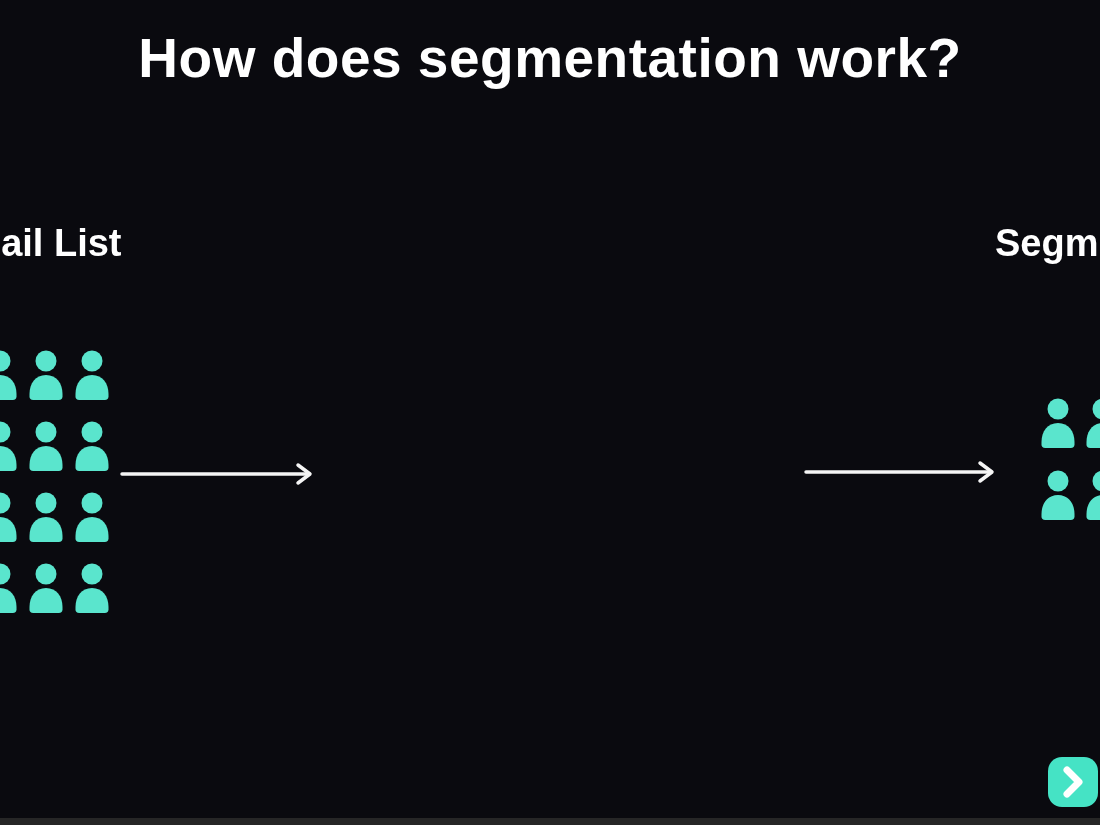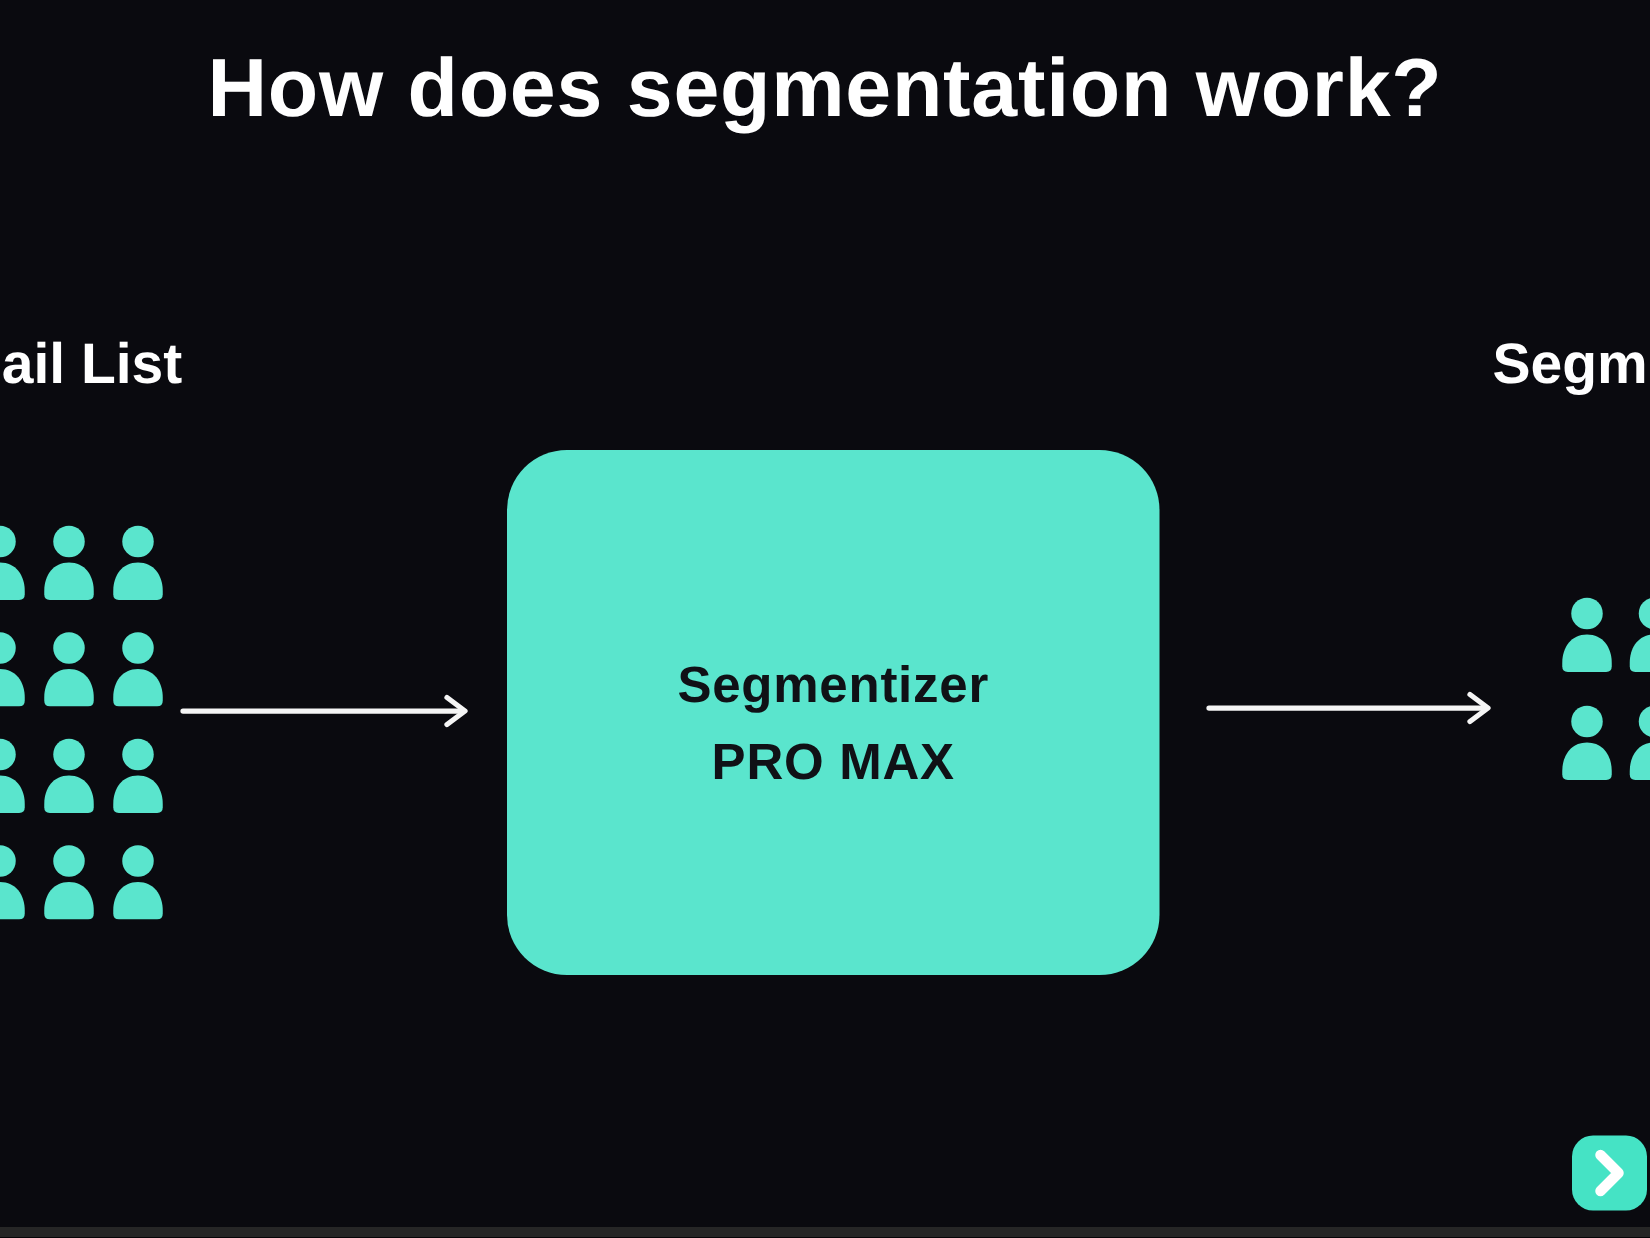--- a/index.html
+++ b/index.html
@@ -219,24 +219,20 @@
   <svg class="arrow arrow-left" width="202" height="26" viewBox="0 0 202 26">
     <line x1="2" y1="13" x2="188" y2="13"></line>
     <polyline points="178,4 190,13 178,22"></polyline>
   </svg>
 
   <svg class="arrow arrow-right" width="200" height="26" viewBox="0 0 200 26">
     <line x1="2" y1="13" x2="186" y2="13"></line>
     <polyline points="176,4 188,13 176,22"></polyline>
   </svg>
 
-  <div class="box">
-    <div class="box-line">Segmentizer</div>
-    <div class="box-line">PRO MAX</div>
-  </div>
 
   <button class="next-btn" aria-label="Next">
     <svg width="50" height="50" viewBox="0 0 50 50">
       <polyline points="19,13 31,25 19,37"></polyline>
     </svg>
   </button>
 
   <div class="bottom-bar"></div>
 
 </div>

